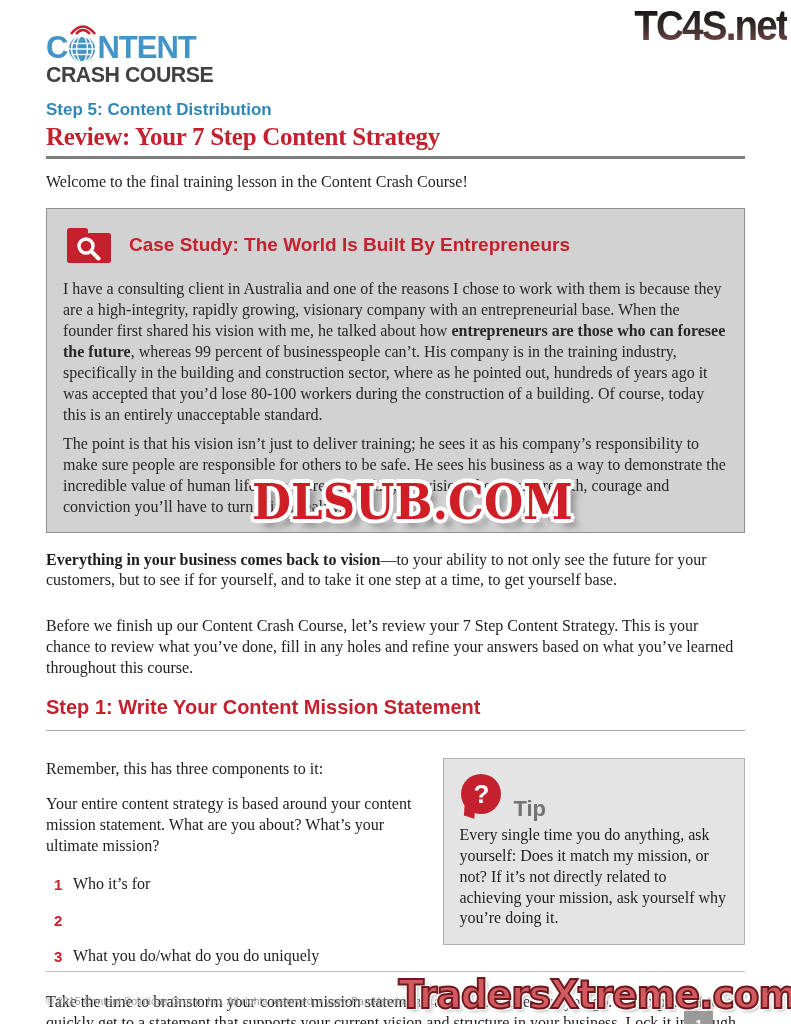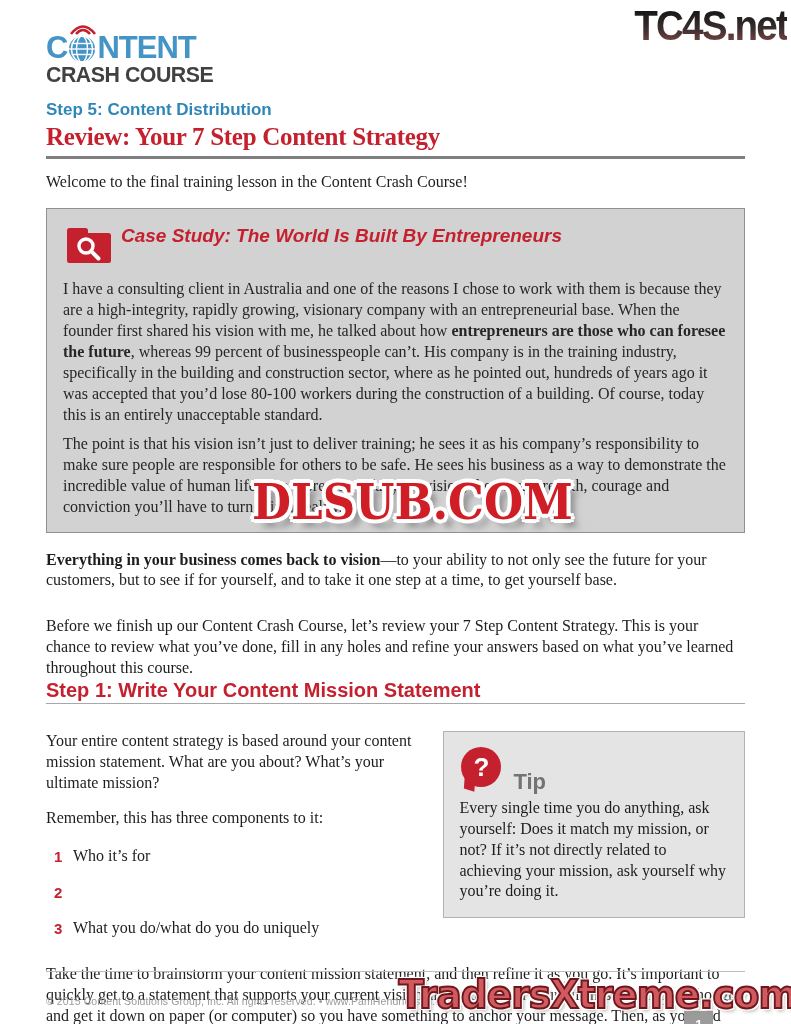--- a/index.html
+++ b/index.html
@@ -55,30 +55,30 @@
     font-weight:bold; font-size:17px; color:#2f87b8; }
   .page-title { margin-top:3px; font-family:Liberation Serif, serif;
     font-weight:bold; font-size:25px; color:#c4202e; letter-spacing:-.3px; }
   .title-rule { margin-top:5px; height:3px; background:#7f7f7f; }
   
   .para { font-size:16px; line-height:1.31; color:#1d1d1d; }
   .intro { margin-top:13px; }
   
   .case-box { margin-top:15px; background:#d2d2d2; border:1px solid #909090;
     padding:14px 16px 14px 16px; }
-  .case-head { display:flex; gap:8px; padding:2px 0 6px 2px;font-style:italic; }
+  .case-head { display:flex; align-items:center; gap:16px; padding:2px 0 6px 2px; }
   .case-title { font-family:"Liberation Sans", sans-serif; font-weight:bold;
     font-size:19px; color:#c4202e; }
   .case-box .para { margin-top:8px; color:#262626; }
   
   .vision { margin-top:17px; }
   .review { margin-top:25px; }
-  .step-heading { font-family:"Liberation Sans", sans-serif;
+  .step-heading { margin-top:17px; font-family:"Liberation Sans", sans-serif;
     font-weight:bold; font-size:20px; color:#c4202e;
-    padding-bottom:1px; border-bottom:1px solid #a8a8a8; }
+    padding-bottom:11px; border-bottom:1px solid #a8a8a8; }
   .cols { display:flex; margin-top:14px; }
   .col-left { width:392px; }
   .col-left .para { margin-bottom:14px; }
   .num-list { margin-top:17px; }
   .num-row { display:flex; margin-bottom:15px; }
   .num-row .num { width:27px; padding-left:8px;
     font-family:"Liberation Sans", sans-serif; font-weight:bold;
     font-size:15px; color:#c4202e; line-height:1.4; }
   .num-row .num-text { font-size:16px; line-height:1.3; color:#1d1d1d;font-family:Liberation Serif, serif; }
   
@@ -161,22 +161,22 @@
   </div>
 
   <p class="para vision"><b class="seg">Everything in your business comes back to vision</b><span>—to your ability to not only see the future for your customers, but to see if for yourself, and to take it one step at a time, to get yourself base.</span></p>
 
   <p class="para review">Before we finish up our Content Crash Course, let’s review your 7 Step Content Strategy. This is your chance to review what you’ve done, fill in any holes and refine your answers based on what you’ve learned throughout this course.</p>
 
   <div class="step-heading">Step 1: Write Your Content Mission Statement</div>
 
   <div class="cols">
     <div class="col-left">
+      <p class="para" style="margin-top:14px;">Remember, this has three components to it:</p>
       <p class="para" style="margin-top:13px;">Your entire content strategy is based around your content mission statement. What are you about? What’s your ultimate mission?</p>
-      <p class="para" style="margin-top:14px;">Remember, this has three components to it:</p>
       <div class="num-list">
         <div class="num-row">
           <span class="num">1</span>
           <span class="num-text">Who it’s for</span>
         </div>
         <div class="num-row">
           <span class="num">2</span>
         </div>
         <div class="num-row">
           <span class="num">3</span>

